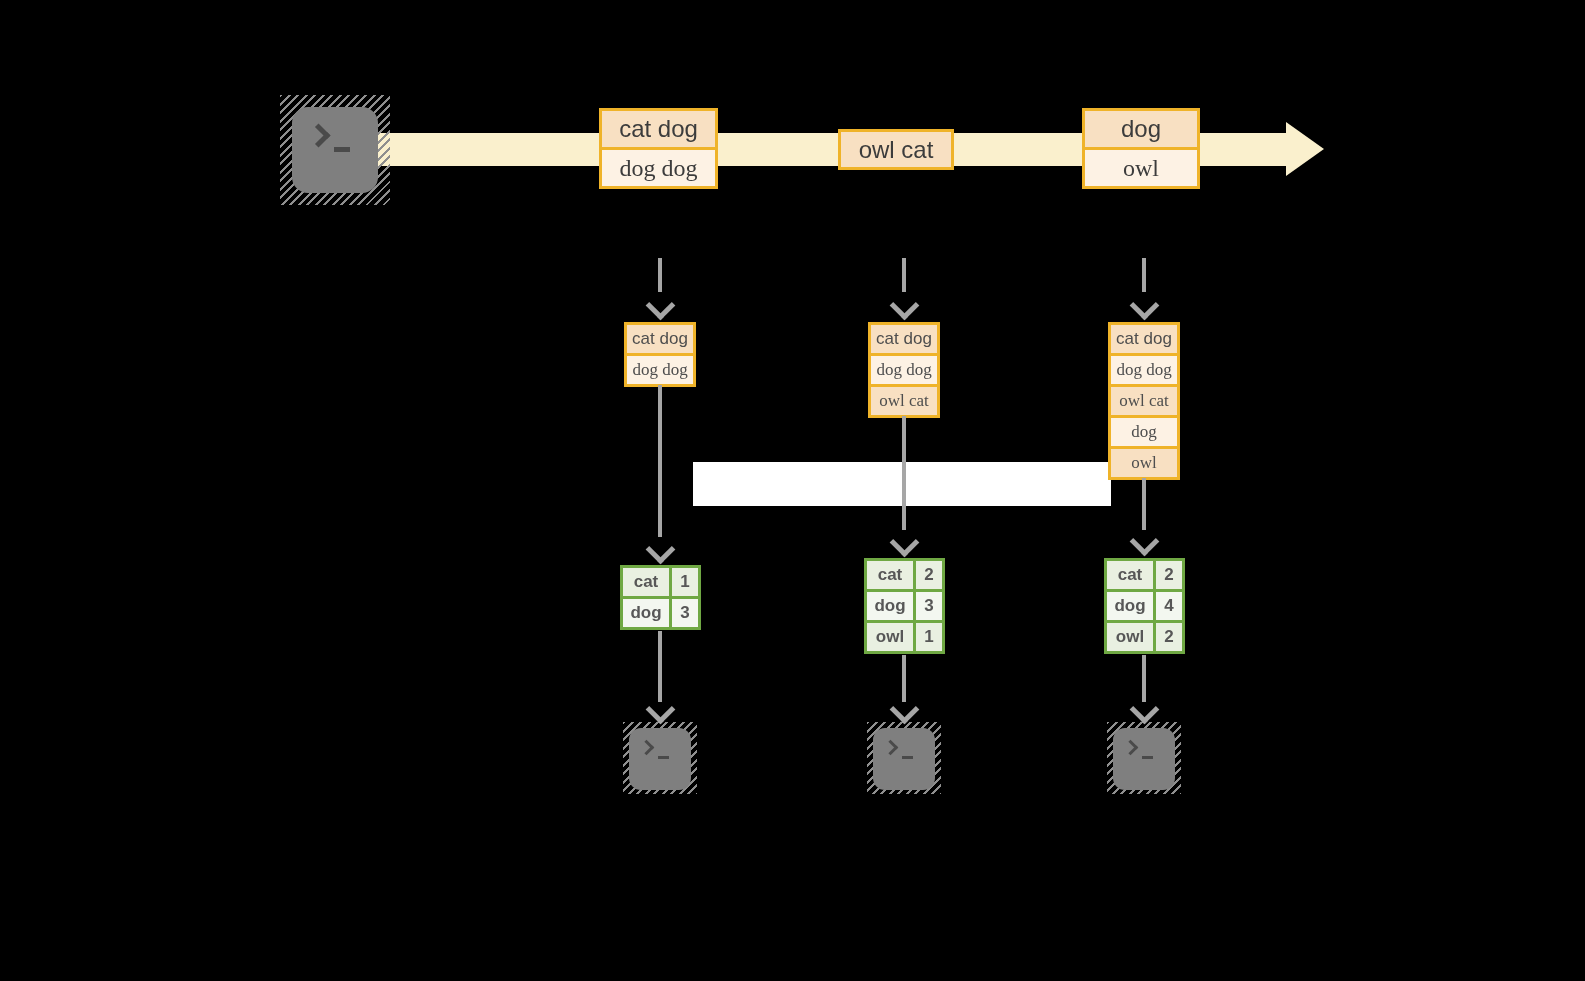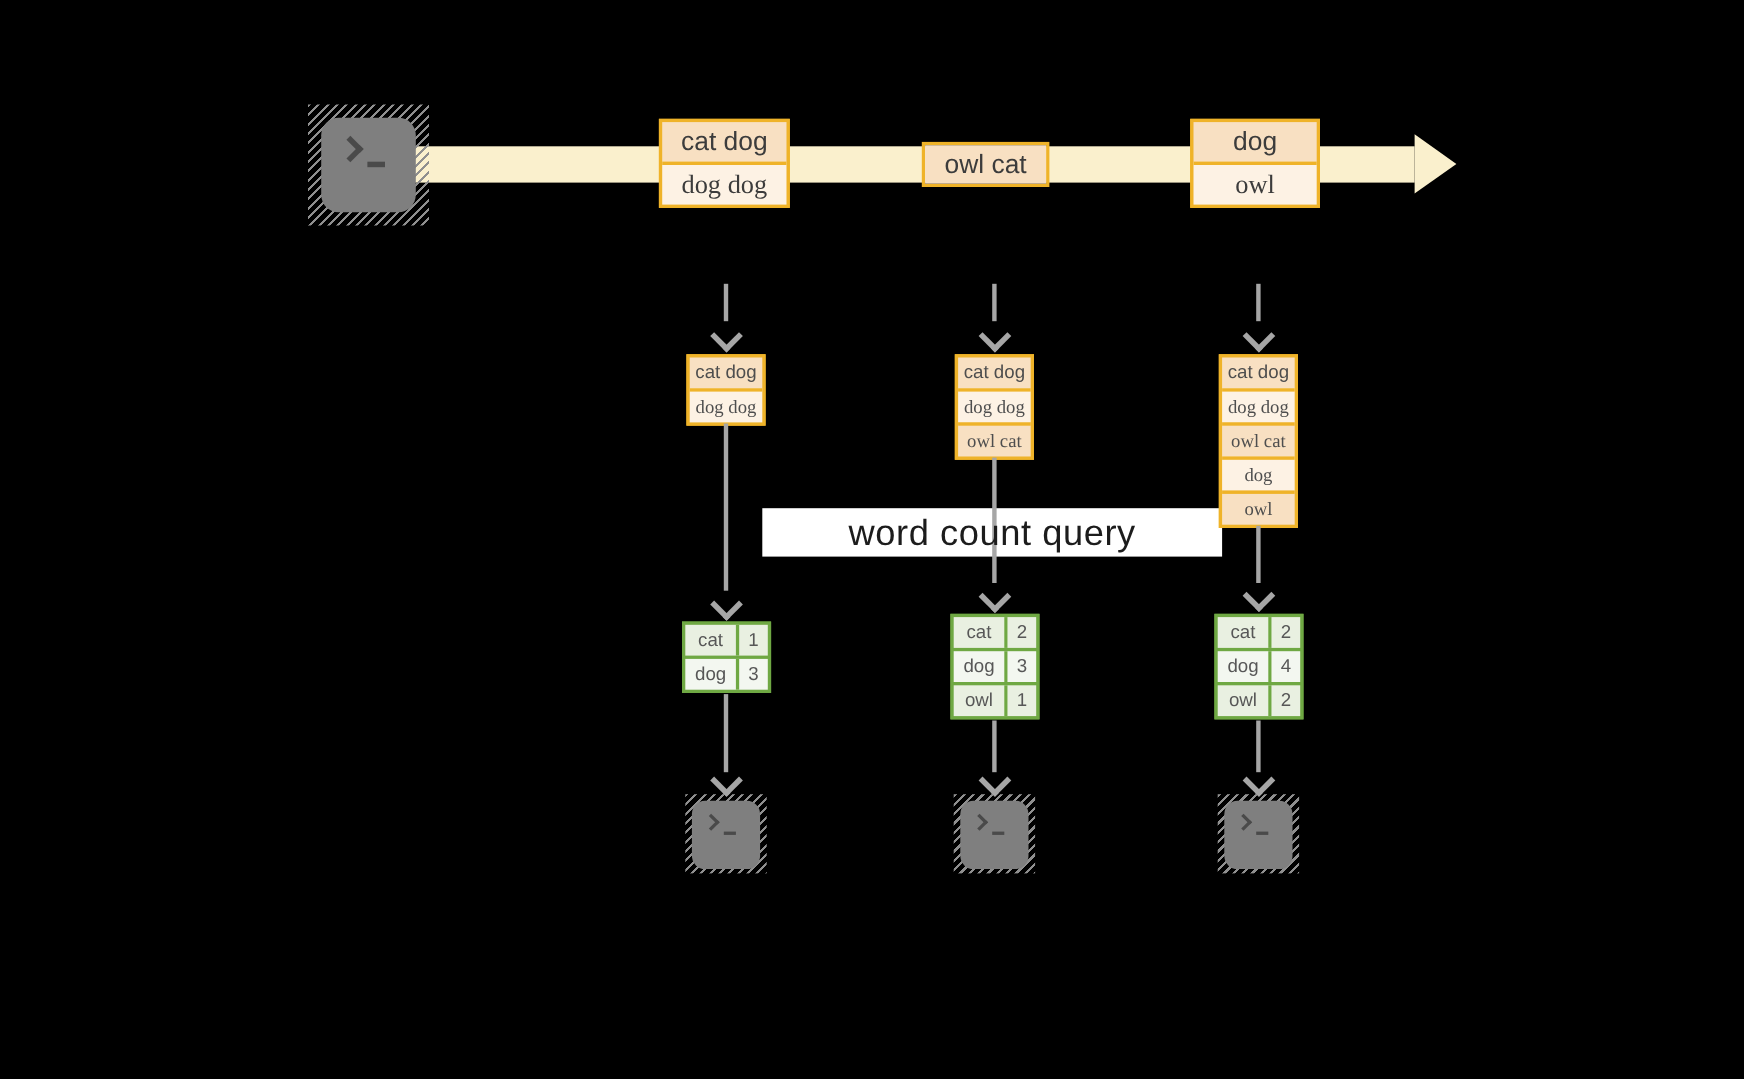--- a/index.html
+++ b/index.html
@@ -12,21 +12,21 @@
   .stream-head{position:absolute;width:0;height:0;
     border-left:38px solid #FAF0CD;border-top:27px solid transparent;border-bottom:27px solid transparent;z-index:0;}
   
   .obox{position:absolute;border:3px solid #EFB329;z-index:2;background:#EFB329;}
   .obox .cell{height:36px;line-height:36px;text-align:center;color:#3C3C3C;font-size:24px;}
   .obox .cell + .cell{border-top:3px solid #EFB329;font-family:Liberation Serif, serif;}
   .obox .cell:nth-child(odd){background:#F8E0C2;}
   .obox .cell:nth-child(even){background:#FDF2E4;}
   .stack .cell{height:28px;line-height:28px;font-size:17px;color:#4E4E4E;}
   
-  .gtable{position:absolute;border:3px solid #6FA843;z-index:2;background:#6FA843;}
+  .gtable{position:absolute;border:3px solid #6FA843;z-index:2;background:#6FA843;font-weight:bold;}
   .gtable .row{display:flex;height:28px;line-height:28px;font-size:17px;color:#575757;}
   .gtable .row + .row{border-top:3px solid #6FA843;}
   .gtable .row:nth-child(odd) .wcell,.gtable .row:nth-child(odd) .ncell{background:#E9F0E1;}
   .gtable .row:nth-child(even) .wcell,.gtable .row:nth-child(even) .ncell{background:#F3F7F0;}
   .gtable .wcell{width:46px;text-align:center;border-right:3px solid #6FA843;}
   .gtable .ncell{width:26px;text-align:center;}
   
   .aline{position:absolute;width:4px;background:#A6A6A6;z-index:3;}
   .achev{position:absolute;width:16px;height:16px;border-right:5px solid #A6A6A6;border-bottom:5px solid #A6A6A6;
     transform:rotate(45deg);z-index:3;}
@@ -86,21 +86,20 @@
   </div>
   <div class="obox stack" style="left:1108px;top:322px;width:66px;">
     <div class="cell">cat dog</div>
     <div class="cell">dog dog</div>
     <div class="cell">owl cat</div>
     <div class="cell">dog</div>
     <div class="cell">owl</div>
   </div>
 
   <div class="qband" style="left:693px;top:462px;width:418px;height:44px;"></div>
-  <div class="qlabel" style="left:693px;top:462px;width:418px;height:44px;">word count query</div>
 
   <div class="aline" style="left:658px;top:385px;height:152px;"></div>
   <div class="achev" style="left:650px;top:539px;"></div>
 
   <div class="aline" style="left:902px;top:416px;height:114px;"></div>
   <div class="achev" style="left:894px;top:532px;"></div>
 
   <div class="aline" style="left:1142px;top:478px;height:52px;"></div>
   <div class="achev" style="left:1134px;top:531px;"></div>
 

